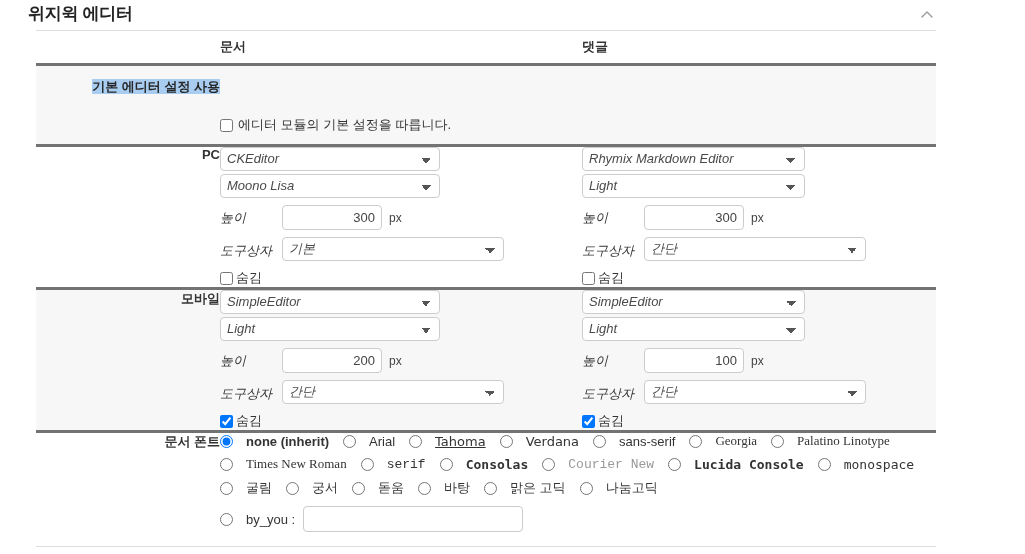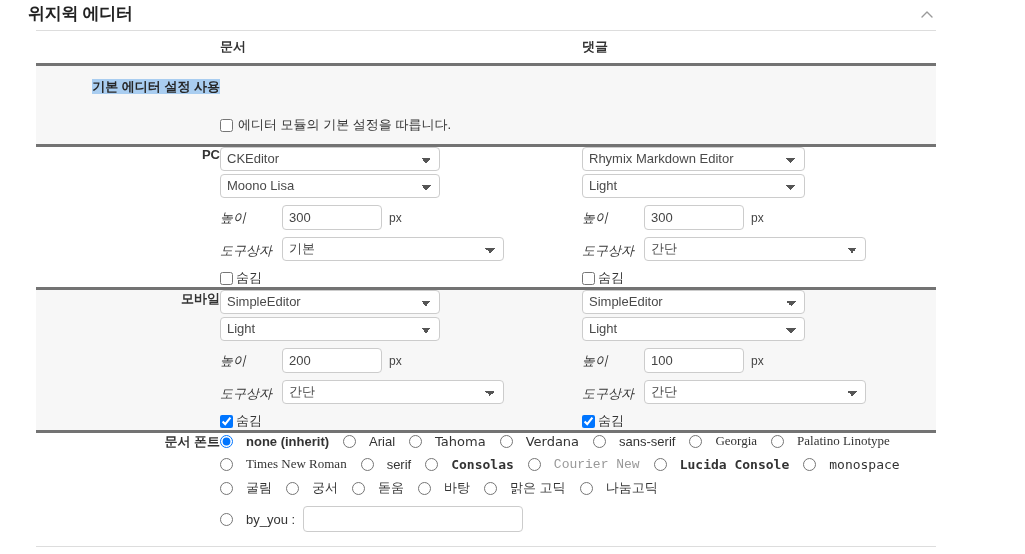--- a/index.html
+++ b/index.html
@@ -126,20 +126,21 @@
     -moz-appearance: none;
     appearance: none;
     background-image:
       linear-gradient(45deg, transparent 50%, #555 50%),
       linear-gradient(135deg, #555 50%, transparent 50%);
     background-position:
       calc(100% - 13px) 10px,
       calc(100% - 8px) 10px;
     background-size: 5px 5px, 5px 5px;
     background-repeat: no-repeat;
+    font-style: italic;
   }
   select.w220 { width: 220px; }
   select.w224 { width: 223px; }
   select.tbx   { width: 222px; }
   select.tbx-w { width: 222px; }
 
   .inline-row {
     display: flex;
     align-items: center;
     margin-top: 7px;
@@ -156,20 +157,21 @@
     box-sizing: border-box;
     width: 100px;
     height: 25px;
     font-family: "Liberation Sans", sans-serif;
     font-size: 13px;
     color: #444444;
     border: 1px solid #cccccc;
     border-radius: 4px;
     padding: 1px 6px;
     background: #ffffff;
+    text-align: right;
   }
   .unit {
     font-size: 12px;
     color: #444444;
     margin-left: 7px;
   }
 
   .toolbox-row { margin-top: 7px; }
   .toolbox-row .fld-label { width: 62px; flex: 0 0 62px; }
 
@@ -228,27 +230,27 @@
     padding: 0;
     vertical-align: middle;
   }
   .font-opt span {
     font-size: 13px;
     color: #333333;
   }
 
   .f-default  { font-family: "Liberation Sans", sans-serif; font-weight: bold; }
   .f-arial    { font-family: "Liberation Sans", sans-serif; }
-  .f-tahoma   { font-family: "DejaVu Sans", sans-serif; }
+  .f-tahoma   { font-family: "DejaVu Sans", sans-serif; text-decoration: underline; }
   .f-verdana  { font-family: "DejaVu Sans", sans-serif; }
   .f-sans     { font-family: "Liberation Sans", sans-serif; }
   .f-georgia  { font-family: "Liberation Serif", serif; }
   .f-palatino { font-family: "Liberation Serif", serif; }
   .f-times    { font-family: "Liberation Serif", serif; }
-  .f-serif    { font-family: Liberation Sans, sans-serif; }
+  .f-serif    { font-family: Liberation Mono, monospace; }
   .f-consolas { font-family: "DejaVu Sans Mono", monospace; font-weight: bold; }
   .f-courier  { font-family: "Liberation Mono", monospace; color: #999999 !important; }
   .f-lucida   { font-family: "DejaVu Sans Mono", monospace; font-weight: bold; }
   .f-mono     { font-family: "DejaVu Sans Mono", monospace; }
   .f-ko       { font-family: "Liberation Sans", sans-serif; }
 
   .byyou-line {
     display: flex;
     align-items: center;
     margin-top: 9px;

